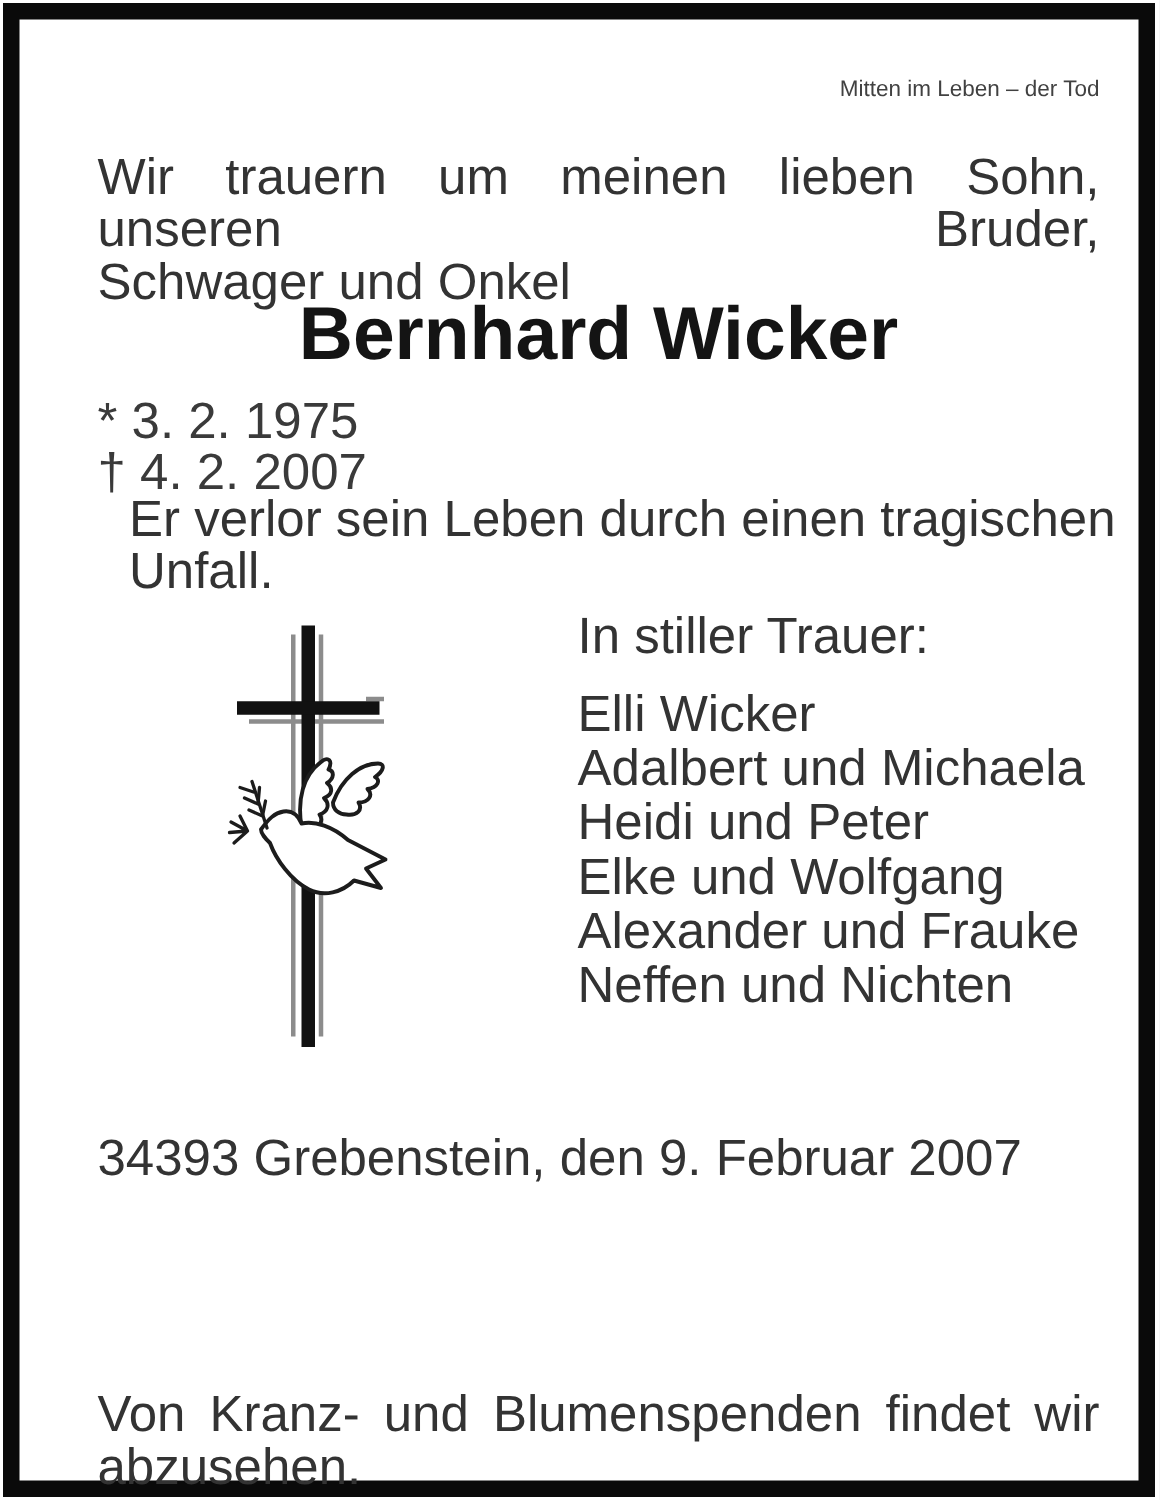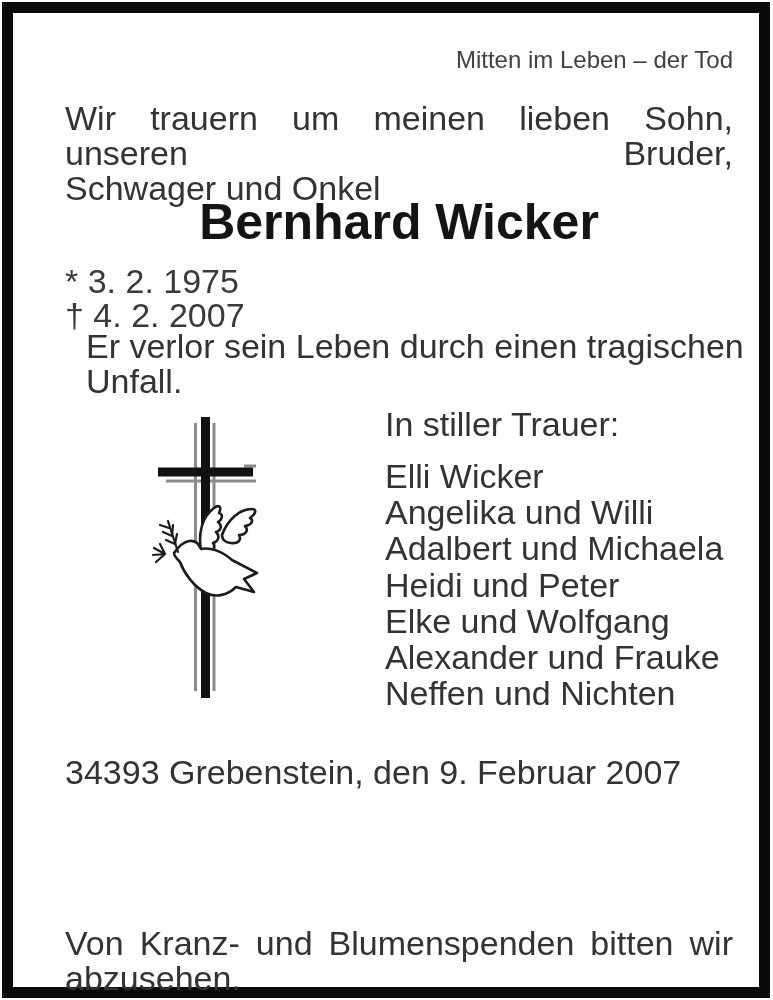--- a/index.html
+++ b/index.html
@@ -21,21 +21,21 @@
     background: #ffffff;
   }
   .abs { position: absolute; }
   .body-text {
     font-size: 34px;
     color: #333333;
   }
   #tagline {
     top: 34px; left: 52px; width: 668px;
     text-align: right;
-    font-size: 24px; line-height: 26px;
+    font-size: 15px; line-height: 26px;
     color: #414141;
   }
   #intro {
     top: 88px; left: 52px; width: 668px;
     line-height: 35px;
   }
   .jlines > div { text-align: justify; text-align-last: justify; }
   .jlines > div:last-child { text-align: left; text-align-last: left; }
   #deceased-name {
     top: 183px; left: 52px; width: 668px;
@@ -139,27 +139,26 @@
           <path d="M23,115 L14,112"></path>
           <path d="M19,141 L8,135 M19,141 L7,142 M19,141 L10,149 M19,141 L14,131"></path>
         </g>
       </g>
     </svg>
 
     <div class="abs body-text" id="mourning-heading">In stiller Trauer:</div>
 
     <div class="abs body-text" id="mourners-list">
         <div>Elli Wicker</div>
-        <div>Angelika und Willi</div>
         <div>Adalbert und Michaela</div>
         <div>Heidi und Peter</div>
         <div>Elke und Wolfgang</div>
         <div>Alexander und Frauke</div>
         <div>Neffen und Nichten</div>
       </div>
 
     <div class="abs body-text" id="place-date-line">34393 Grebenstein, den 9. Februar 2007</div>
 
 
-    <div class="abs body-text" id="donation-line">Von Kranz- und Blumenspenden bitten wir abzusehen.</div>
+    <div class="abs body-text" id="donation-line">Von Kranz- und Blumenspenden findet wir abzusehen.</div>
 
   </div>
 </div>
 
 </body></html>

